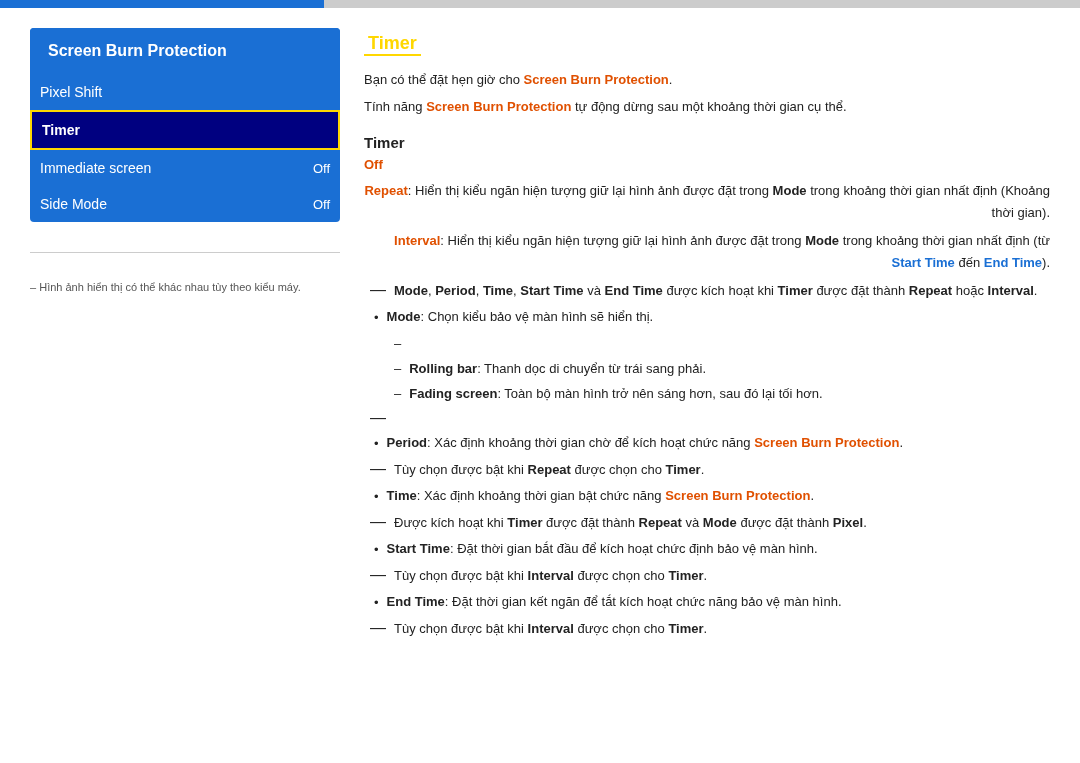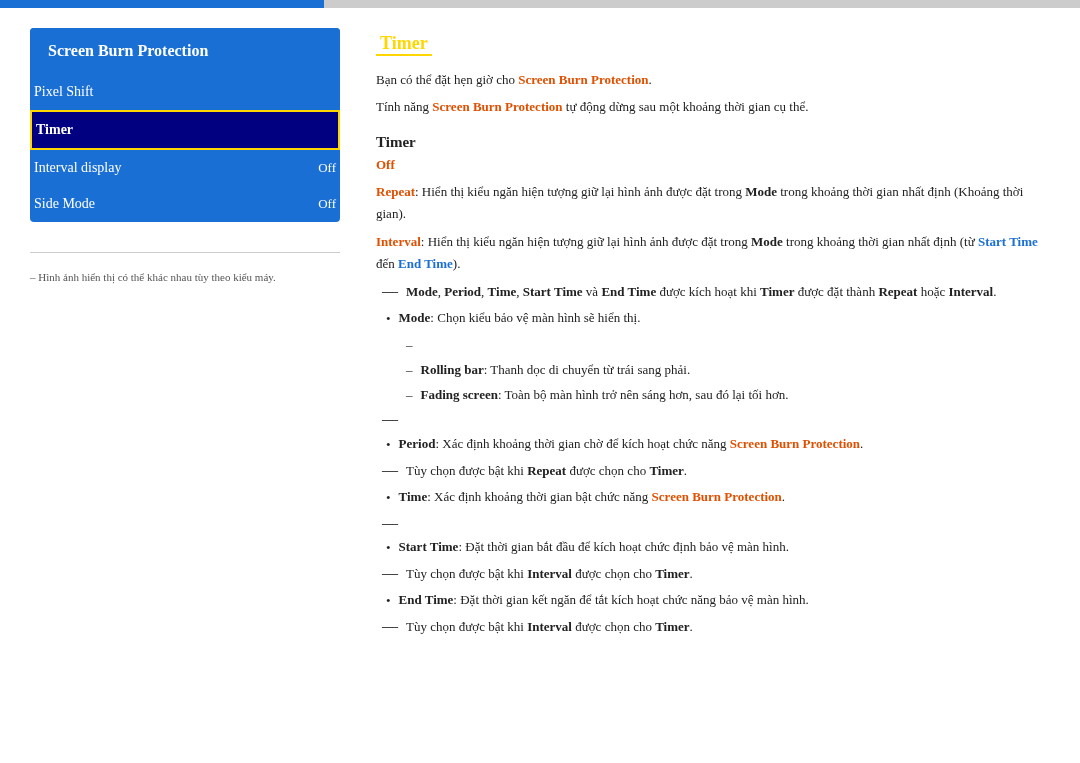--- a/index.html
+++ b/index.html
@@ -15,23 +15,22 @@
 
     .top-bar {
       height: 8px;
       background: linear-gradient(to right, #1a6fd4 0%, #1a6fd4 30%, #ccc 30%, #ccc 100%);
       margin-bottom: 0;
     }
 
     .container {
       display: flex;
       padding: 20px 30px;
-      gap: 36px;
+      gap: 24px;
       height: calc(763px - 8px);
-      font-family: Liberation Serif, serif;
     }
 
     
     .sidebar {
       width: 310px;
       flex-shrink: 0;
     }
 
     .sidebar-menu {
       background: #1a6fd4;
@@ -42,21 +41,21 @@
 
     .sidebar-title {
       background: #1a6fd4;
       color: #fff;
       font-size: 16px;
       font-weight: bold;
       padding: 14px 18px;
     }
 
     .sidebar-item {
-      padding: 10px 4px;
+      padding: 10px 10px;
       color: #fff;
       font-size: 14px;
       cursor: pointer;
       display: flex;
       justify-content: space-between;
       align-items: center;
     }
 
     .sidebar-item.active {
       background: #000080;
@@ -65,21 +64,21 @@
       font-weight: bold;
     }
 
     .sidebar-item .value {
       color: #fff;
       font-size: 13px;
     }
 
     .sidebar-note {
       margin-top: 20px;
-      padding-top: 12px;
+      padding-top: 22px;
       border-top: 1px solid #ccc;
     }
 
     .sidebar-note-text {
       font-size: 11px;
       color: #555;
       margin-top: 6px;
     }
 
     
@@ -128,20 +127,21 @@
     }
 
     .content-body {
       font-size: 13px;
       line-height: 1.7;
       color: #222;
     }
 
     .content-body p {
       margin-bottom: 6px;
+      text-align: right;
     }
 
     .content-body .bold-orange {
       color: #e05000;
       font-weight: bold;
     }
 
     .content-body .bold-blue {
       color: #1a6fd4;
       font-weight: bold;
@@ -200,21 +200,21 @@
   <div class="sidebar">
     <div class="sidebar-menu">
       <div class="sidebar-title">Screen Burn Protection</div>
       <div class="sidebar-item">
         <span>Pixel Shift</span>
       </div>
       <div class="sidebar-item active">
         <span>Timer</span>
       </div>
       <div class="sidebar-item">
-        <span>Interval display</span>
+        <span>Immediate screen</span>
         <span class="value">Off</span>
       </div>
       <div class="sidebar-item">
         <span>Side Mode</span>
         <span class="value">Off</span>
       </div>
     </div>
 
     <div class="sidebar-note">
       <div class="sidebar-note-text">
@@ -301,20 +301,23 @@
 
       <div class="bullet-item">
         <span class="bullet-dot">•</span>
         <span>
           <span class="bold-black">Time</span><span>: Xác định khoảng thời gian bật chức năng </span><span class="bold-orange">Screen Burn Protection</span><span>.</span>
         </span>
       </div>
 
       <div class="note-dash">
         <span class="note-dash-char">—</span>
+        <span>
+          <span>Được kích hoạt khi </span><span class="bold-black">Timer</span><span> được đặt thành </span><span class="bold-black">Repeat</span><span> và </span><span class="bold-black">Mode</span><span> được đặt thành </span><span class="bold-black">Pixel</span><span>.</span>
+        </span>
       </div>
 
       <div class="bullet-item">
         <span class="bullet-dot">•</span>
         <span>
           <span class="bold-black">Start Time</span><span>: Đặt thời gian bắt đầu để kích hoạt chức định bảo vệ màn hình.</span>
         </span>
       </div>
 
       <div class="note-dash">

